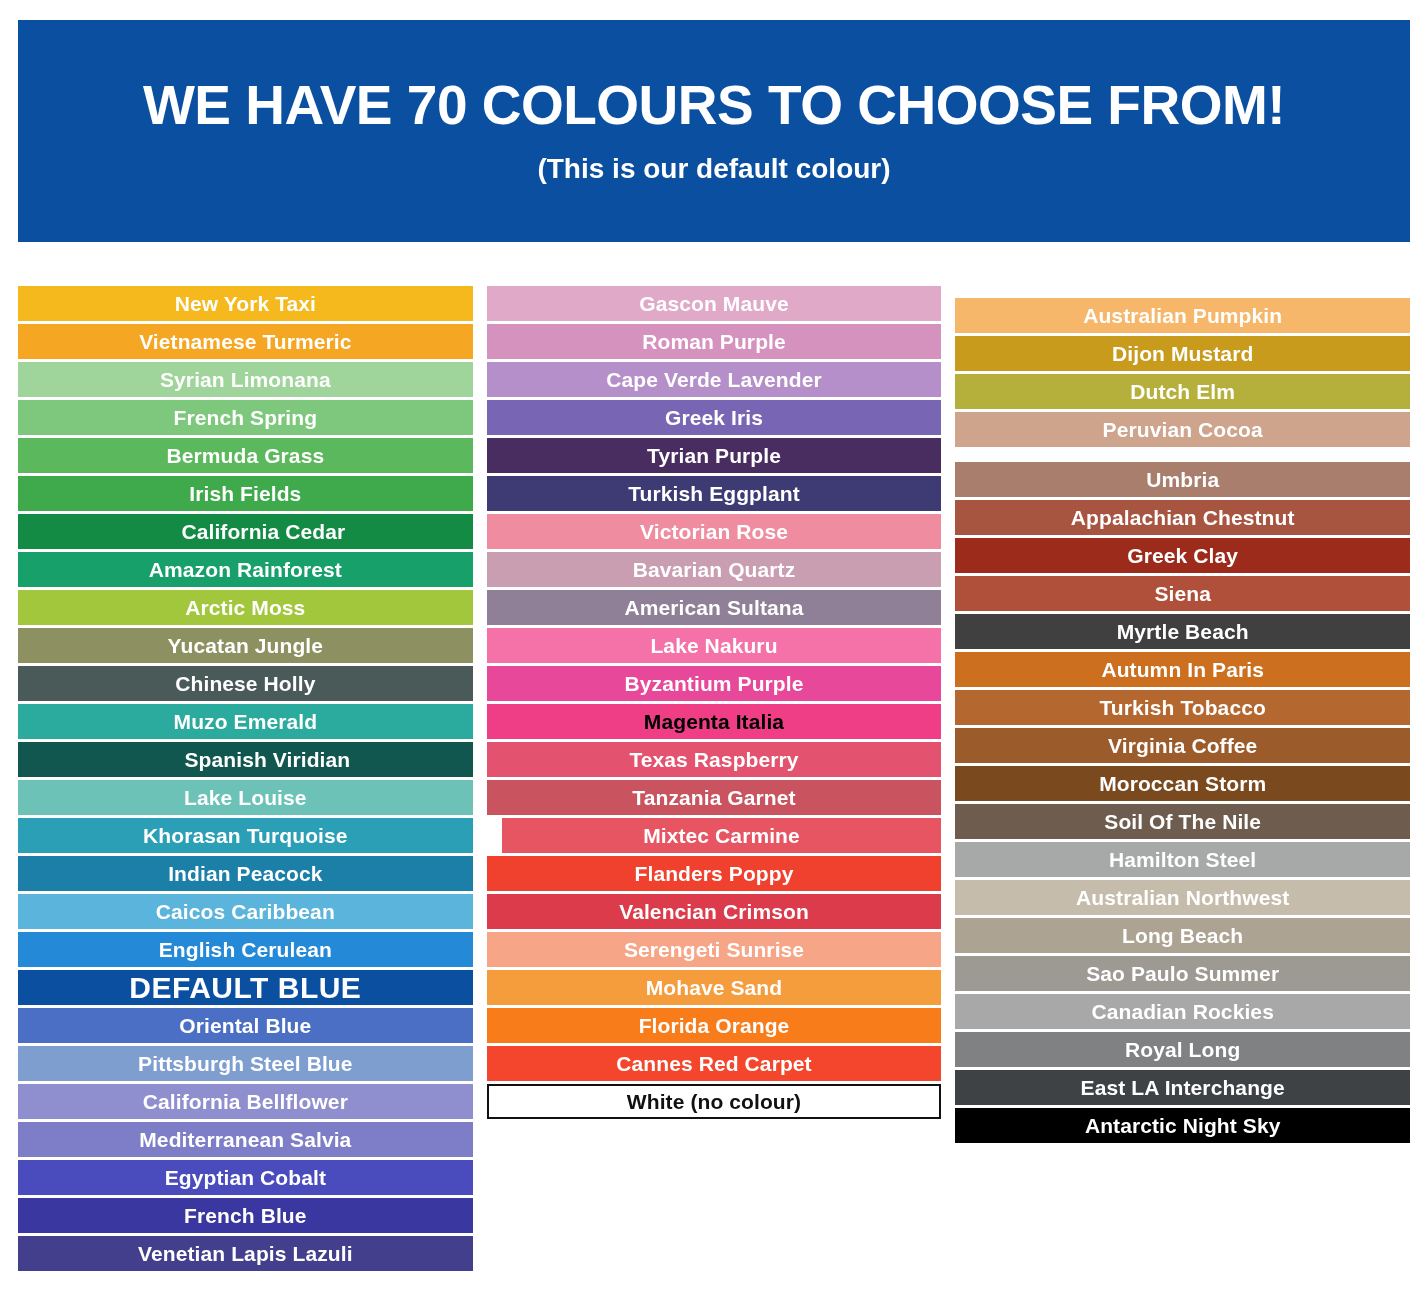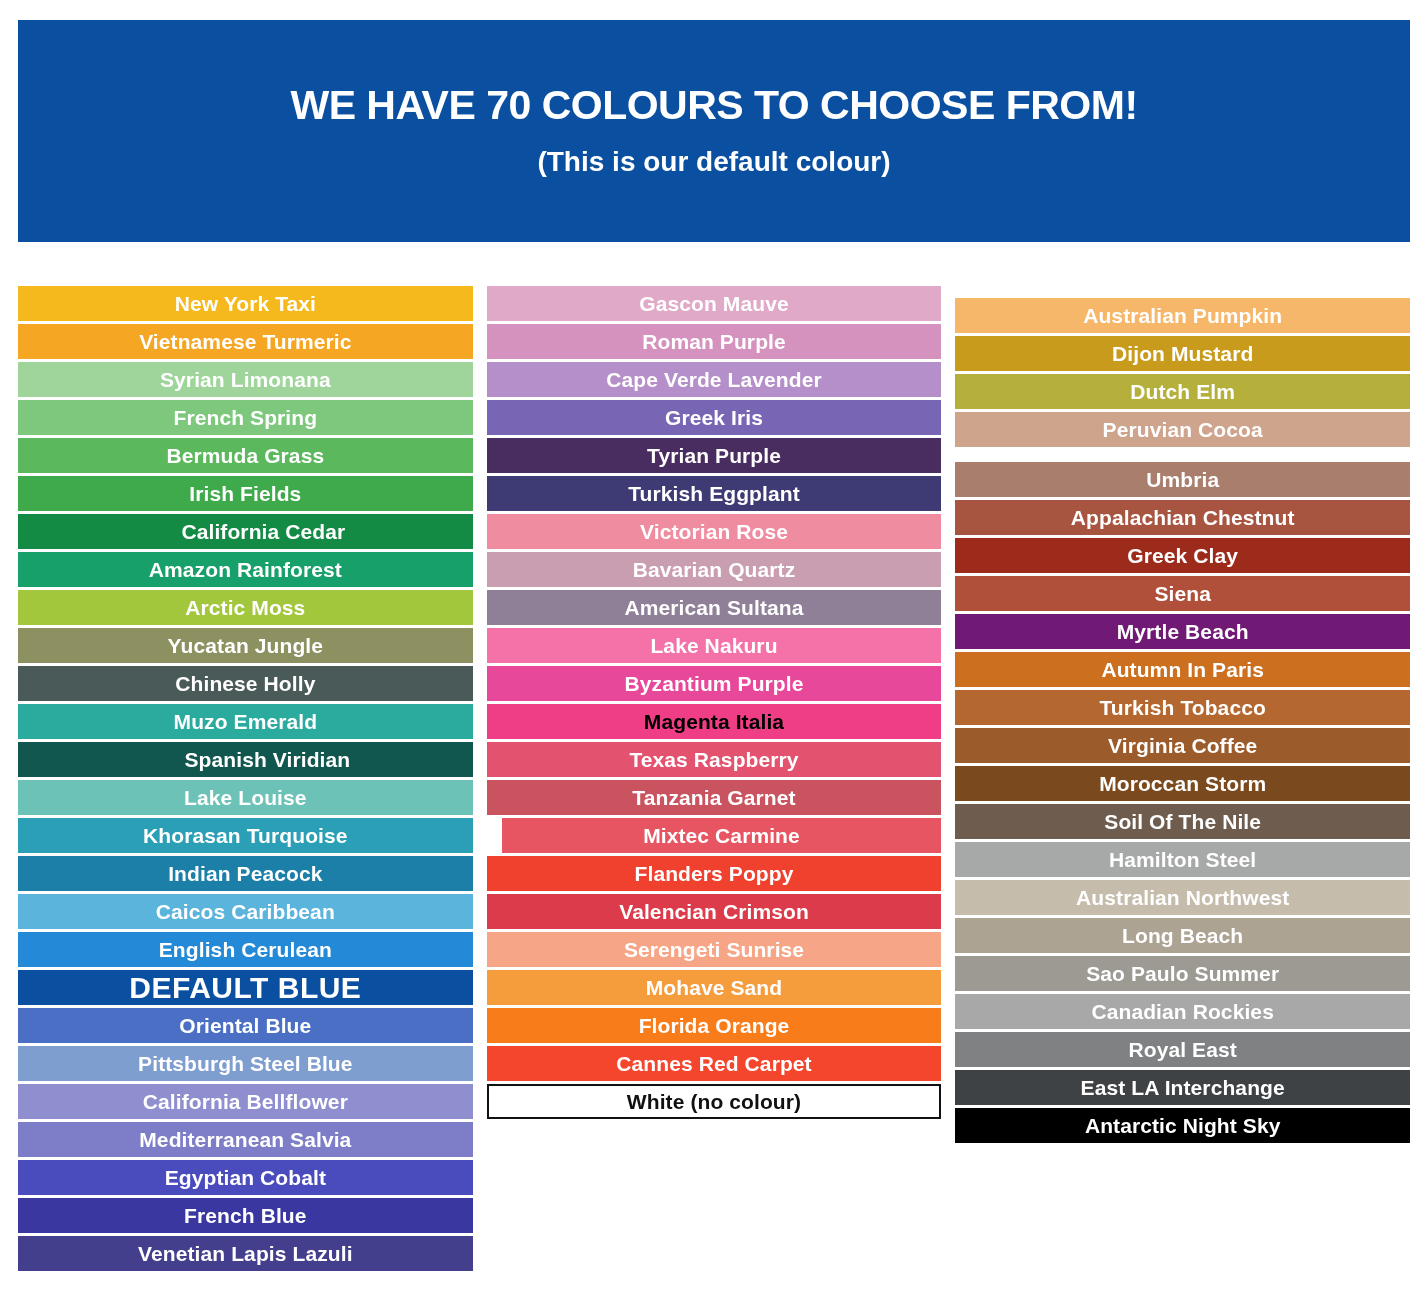--- a/index.html
+++ b/index.html
@@ -25,21 +25,21 @@
     width: 1392px;
     height: 222px;
     background: #0b50a0;
     display: flex;
     flex-direction: column;
     align-items: center;
     justify-content: center;
   }
   .banner-title {
     color: #ffffff;
-    font-size: 41px;
+    font-size: 55px;
     font-weight: bold;
     letter-spacing: -0.5px;
     line-height: 1.05;
     text-align: center;
     white-space: nowrap;
   }
   .banner-sub {
     margin-top: 18px;
     color: #ffffff;
     font-size: 28px;
@@ -144,30 +144,30 @@
       </div>
       <div class="column">
         <div class="swatch" style="background: rgb(247, 183, 106); color: rgb(255, 255, 255); margin-top: 12px;">Australian Pumpkin</div>
         <div class="swatch" style="background: rgb(200, 155, 28); color: rgb(255, 255, 255);">Dijon Mustard</div>
         <div class="swatch" style="background: rgb(181, 176, 59); color: rgb(255, 255, 255);">Dutch Elm</div>
         <div class="swatch" style="background: rgb(207, 164, 141); color: rgb(255, 255, 255);">Peruvian Cocoa</div>
         <div class="swatch" style="background: rgb(169, 126, 109); color: rgb(255, 255, 255); margin-top: 12px;">Umbria</div>
         <div class="swatch" style="background: rgb(167, 85, 64); color: rgb(255, 255, 255);">Appalachian Chestnut</div>
         <div class="swatch" style="background: rgb(156, 43, 28); color: rgb(255, 255, 255);">Greek Clay</div>
         <div class="swatch" style="background: rgb(177, 80, 58); color: rgb(255, 255, 255);">Siena</div>
-        <div class="swatch" style="background: #701a75; color: rgb(255, 255, 255); text-align: right;">Myrtle Beach</div>
+        <div class="swatch" style="background: #404040; color: rgb(255, 255, 255); text-align: right;">Myrtle Beach</div>
         <div class="swatch" style="background: rgb(204, 111, 30); color: rgb(255, 255, 255);">Autumn In Paris</div>
         <div class="swatch" style="background: rgb(180, 104, 47); color: rgb(255, 255, 255);">Turkish Tobacco</div>
         <div class="swatch" style="background: rgb(156, 91, 42); color: rgb(255, 255, 255);">Virginia Coffee</div>
         <div class="swatch" style="background: rgb(122, 74, 30); color: rgb(255, 255, 255);">Moroccan Storm</div>
         <div class="swatch" style="background: rgb(110, 92, 78); color: rgb(255, 255, 255);">Soil Of The Nile</div>
         <div class="swatch" style="background: rgb(167, 168, 168); color: rgb(255, 255, 255);">Hamilton Steel</div>
         <div class="swatch" style="background: rgb(198, 188, 172); color: rgb(255, 255, 255);">Australian Northwest</div>
         <div class="swatch" style="background: rgb(173, 163, 147); color: rgb(255, 255, 255);">Long Beach</div>
         <div class="swatch" style="background: rgb(156, 154, 147); color: rgb(255, 255, 255);">Sao Paulo Summer</div>
         <div class="swatch" style="background: rgb(168, 168, 168); color: rgb(255, 255, 255);">Canadian Rockies</div>
-        <div class="swatch" style="background: rgb(127, 129, 131); color: rgb(255, 255, 255);">Royal East</div>
+        <div class="swatch" style="background: rgb(127, 129, 131); color: rgb(255, 255, 255);">Royal Long</div>
         <div class="swatch" style="background: rgb(63, 66, 69); color: rgb(255, 255, 255);">East LA Interchange</div>
         <div class="swatch" style="background: rgb(0, 0, 0); color: rgb(255, 255, 255);">Antarctic Night Sky</div>
       </div>
     </div>
 
 </div>
 
 </body></html>

